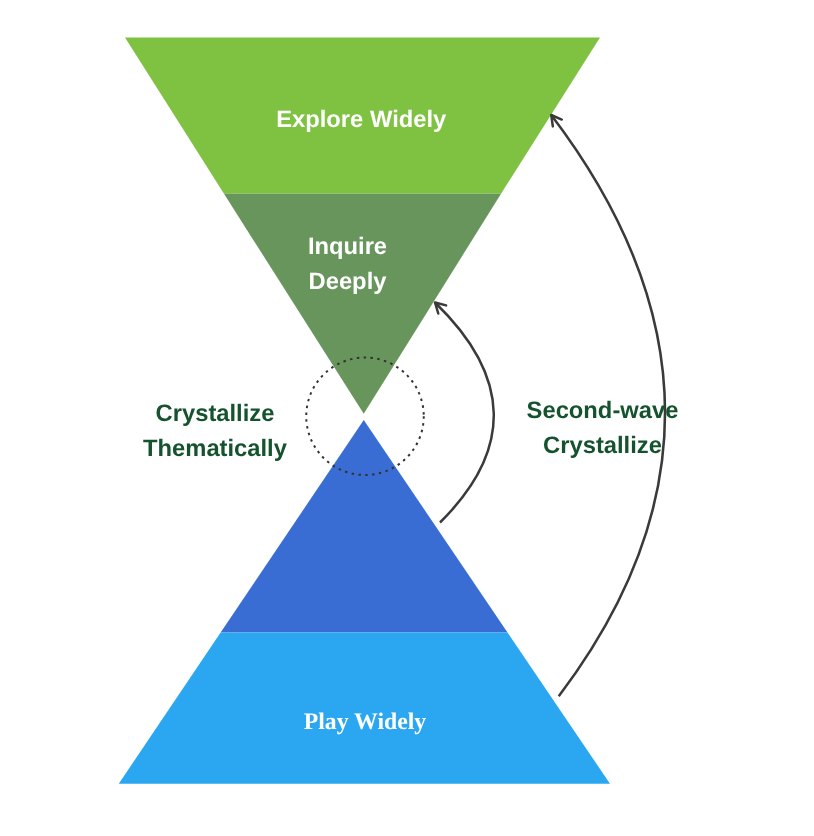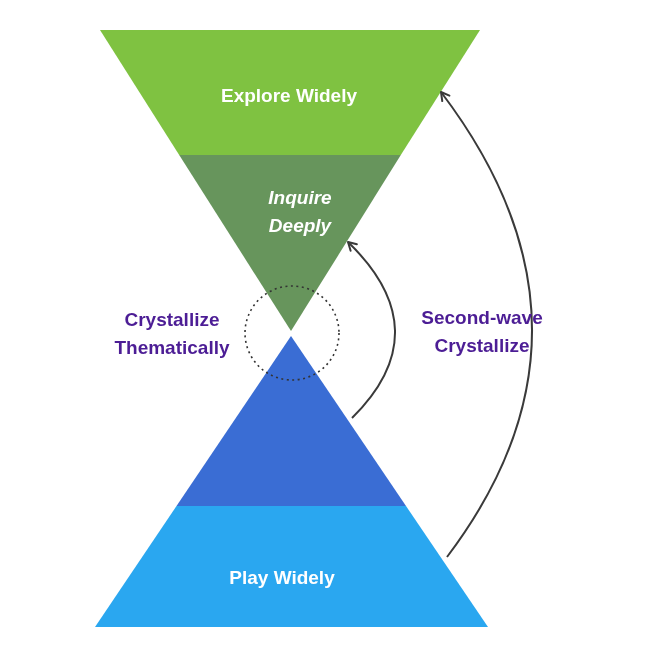--- a/index.html
+++ b/index.html
@@ -22,21 +22,21 @@
   .label {
     position: absolute;
     transform: translate(-50%, -50%);
     text-align: center;
     font-weight: 700;
     font-size: 19px;
     line-height: 1.45;
     white-space: normal;
   }
   .label-light { color: #ffffff; }
-  .label-dark  { color: #4c1d95; }
+  .label-dark  { color: #14532d; margin-top: 11px; }
 </style>
 </head>
 <body>
 
 <div class="stage">
 
   <svg width="651" height="669" viewBox="0 0 651 669">
     <defs>
       <marker id="arrowhead" markerWidth="14" markerHeight="14" refX="10" refY="6" orient="auto" markerUnits="userSpaceOnUse">
         <path d="M2,1.5 L10,6 L2,10.5" fill="none" stroke="#3a3a3a" stroke-width="2" stroke-linecap="round" stroke-linejoin="round"></path>
@@ -51,22 +51,22 @@
 
     <circle cx="292" cy="333" r="47" fill="none" stroke-width="1.6" stroke-dasharray="2 3.5" stroke="#333333"></circle>
 
     <path d="M 352 418 Q 440 331 348 242" fill="none" stroke-width="2" marker-end="url(#arrowhead)" stroke="#3a3a3a"></path>
 
     <path d="M 447 557 Q 620 328 441 92" fill="none" stroke-width="2" marker-end="url(#arrowhead)" stroke="#3a3a3a"></path>
   </svg>
 
   <div class="label label-light" style="left:289px; top:96px; width:220px;">Explore Widely</div>
 
-  <div class="label label-light" style="left:300px; top:212px; width:90px;font-style:italic;">Inquire Deeply</div>
+  <div class="label label-light" style="left:278px; top:212px; width:90px;">Inquire Deeply</div>
 
 
-  <div class="label label-light" style="left:282px; top:578px; width:220px;">Play Widely</div>
+  <div class="label label-light" style="left:292px; top:578px; width:220px;font-family:Liberation Serif, serif;">Play Widely</div>
 
   <div class="label label-dark" style="left:172px; top:334px; width:145px;">Crystallize Thematically</div>
 
   <div class="label label-dark" style="left:482px; top:332px; width:150px;">Second-wave Crystallize</div>
 
 </div>
 
 </body></html>

